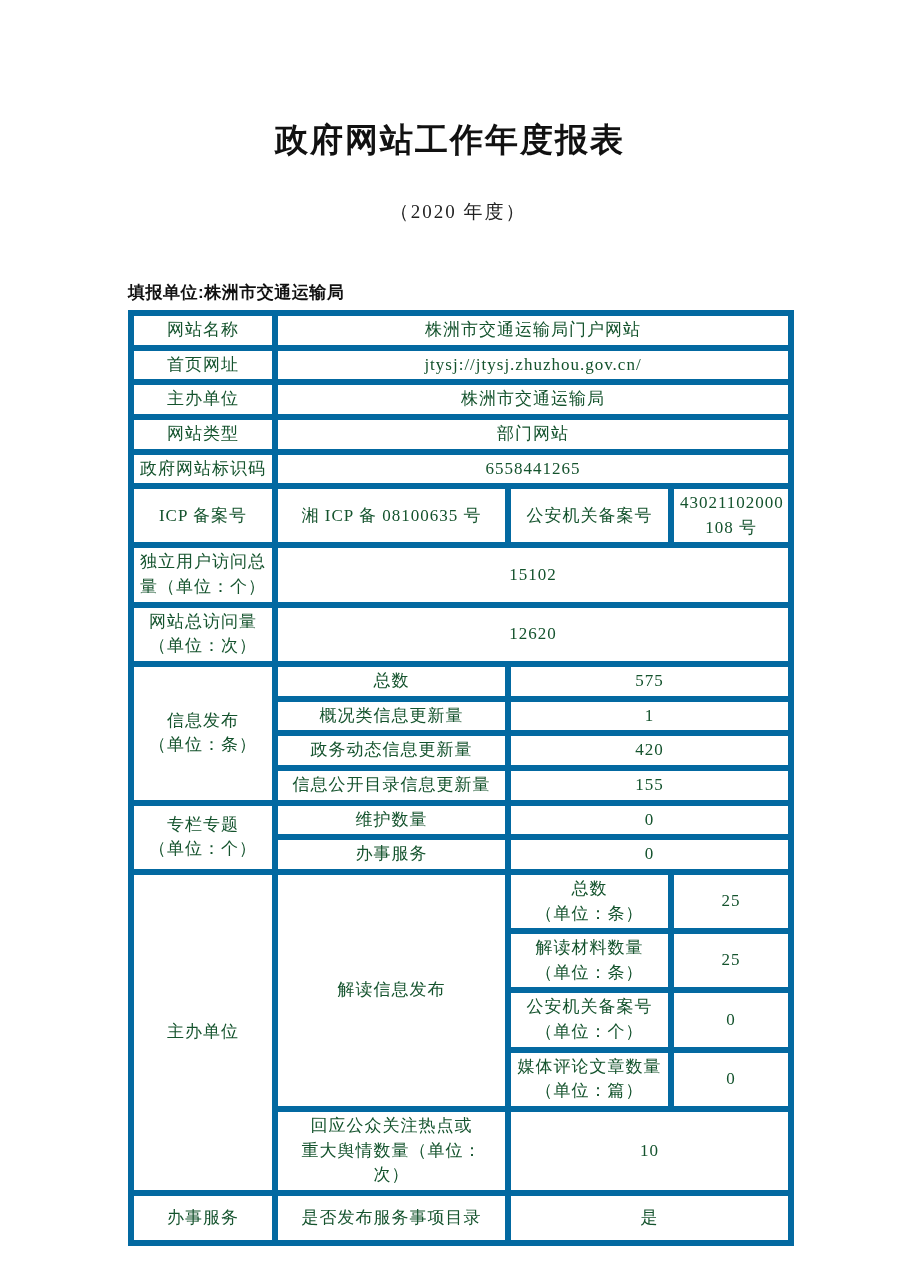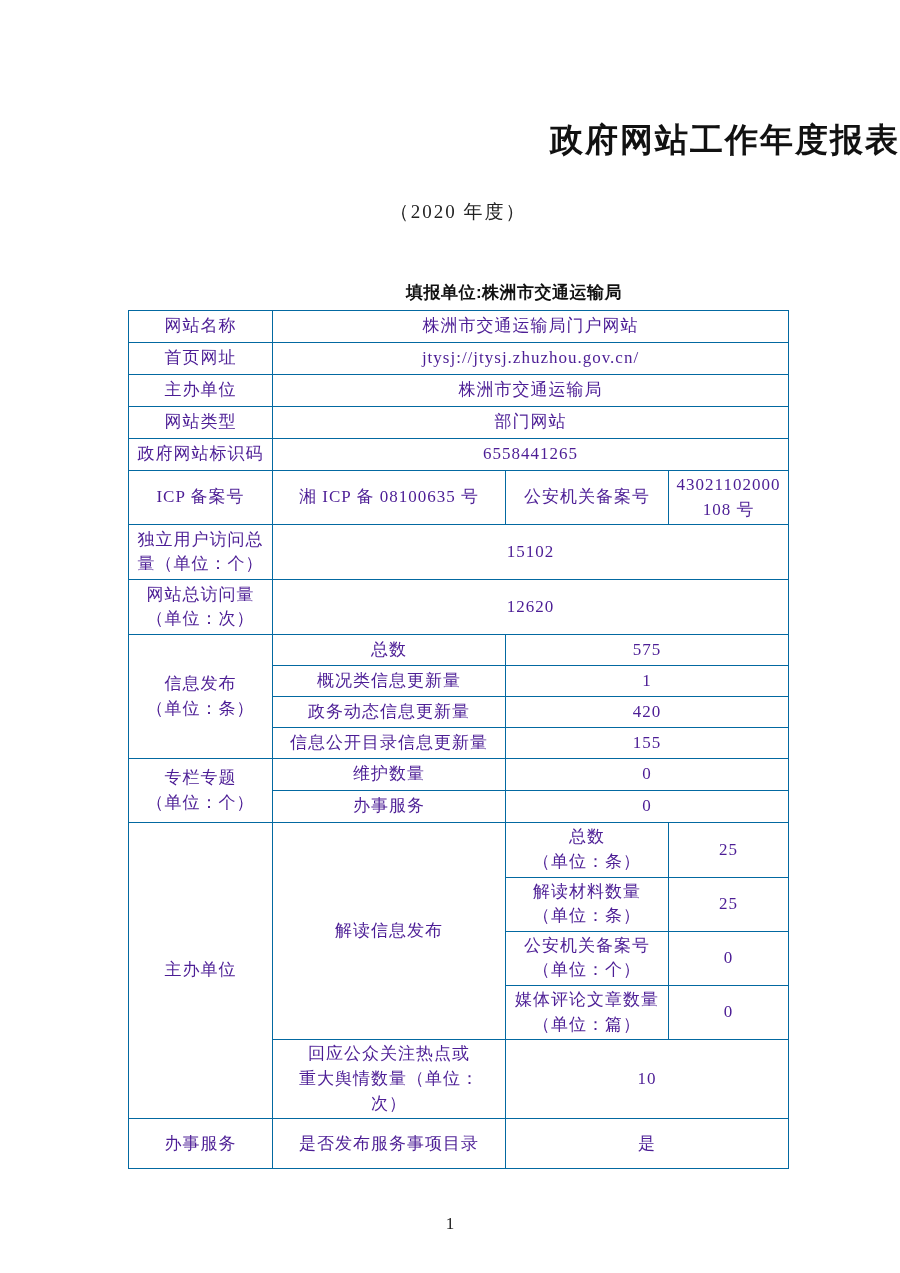--- a/index.html
+++ b/index.html
@@ -7,21 +7,21 @@
   body {
     width: 900px;
     height: 1273px;
     position: relative;
     font-family: "Liberation Serif", "DejaVu Serif", serif;
     color: #1a1a1a;
     overflow: hidden;
   }
   .doc-title {
     padding-top: 118px;
-    text-align: right;
+    text-align: center;
     font-family: "Liberation Sans", "DejaVu Sans", sans-serif;
     font-weight: bold;
     font-size: 33px;
     letter-spacing: 2px;
     color: #111;
   }
   .doc-subtitle {
     margin-top: 36px;
     text-align: center;
     font-size: 19px;
@@ -29,38 +29,37 @@
     color: #222;
     margin-left: 16px;
   }
   .reporting-unit {
     margin: 56px 0 6px 128px;
     font-family: "Liberation Sans", "DejaVu Sans", sans-serif;
     font-weight: bold;
     font-size: 17px;
     letter-spacing: 0.5px;
     color: #111;
-    text-align: center;
   }
   table.report {
     margin-left: 128px;
     width: 660px;
     border-collapse: collapse;
     table-layout: fixed;
   }
   table.report td {
-    border: 1px solid #0369a1;
+    border: 6px solid #0369a1;
     text-align: center;
     vertical-align: middle;
     font-size: 17px;
     line-height: 1.45;
     letter-spacing: 1px;
     padding: 2px 6px;
     white-space: pre-line;
-    color: #4c1d95;
+    color: #14532d;
     overflow: hidden;
   }
   tr.h32  td { height: 32px; }
   tr.h50  td { height: 50px; }
   tr.h51  td { height: 51px; }
   tr.h52  td { height: 52px; }
   tr.h55  td { height: 55px; }
   tr.h31  td { height: 31px; }
   tr.h77  td { height: 77px; }
   td.bottom-align {

